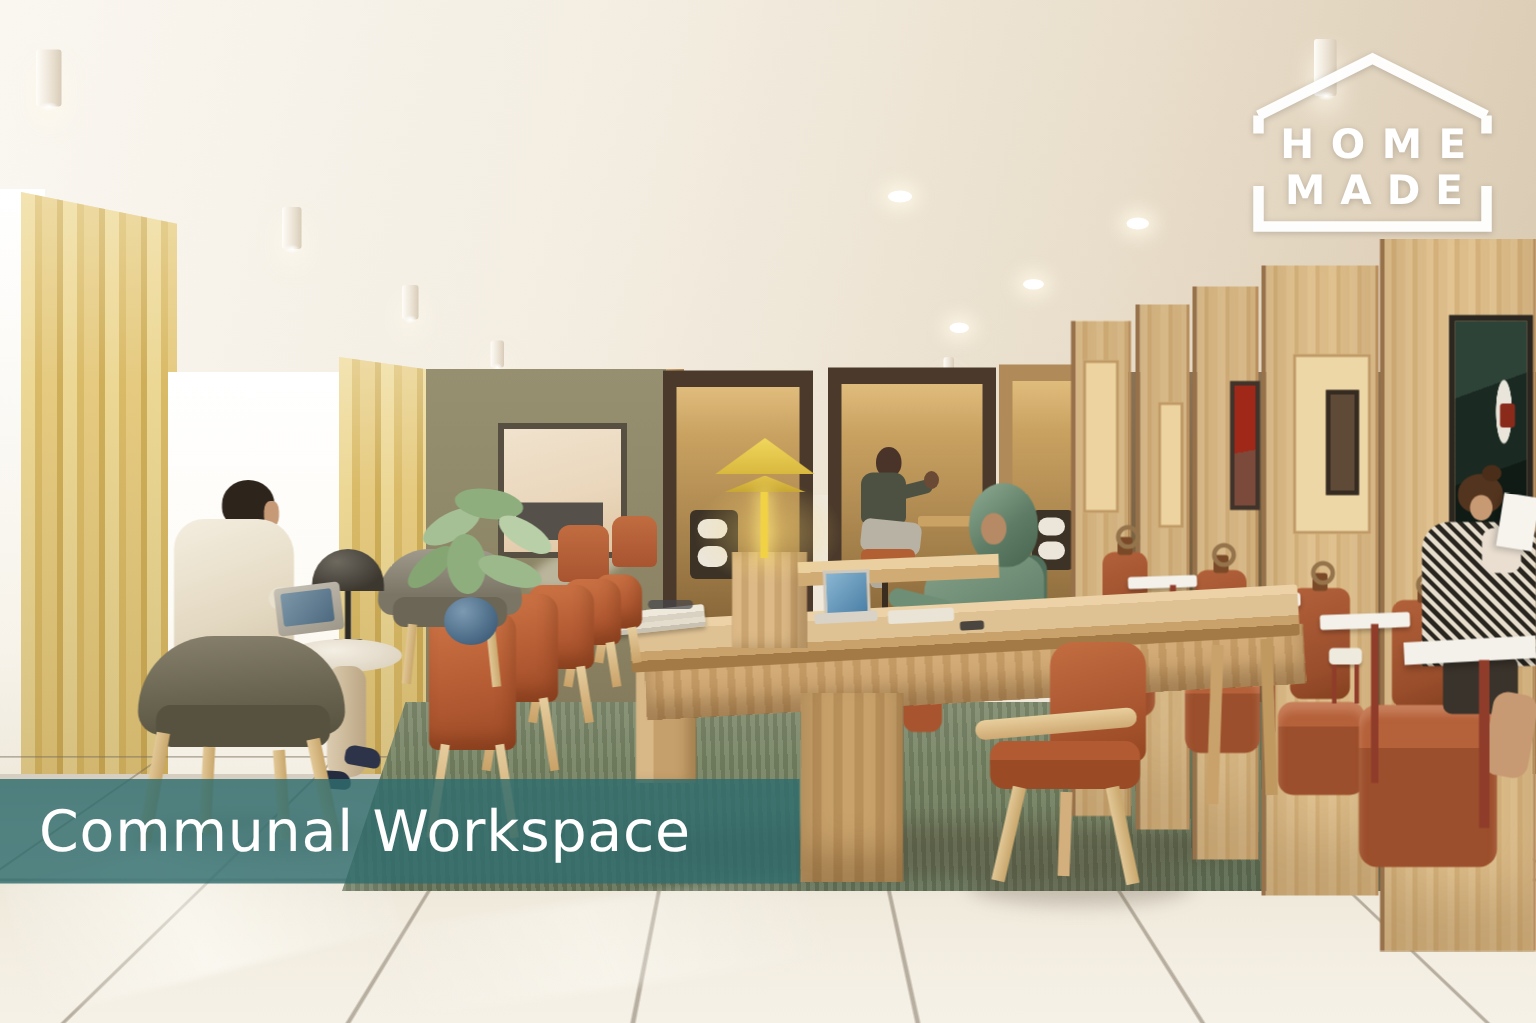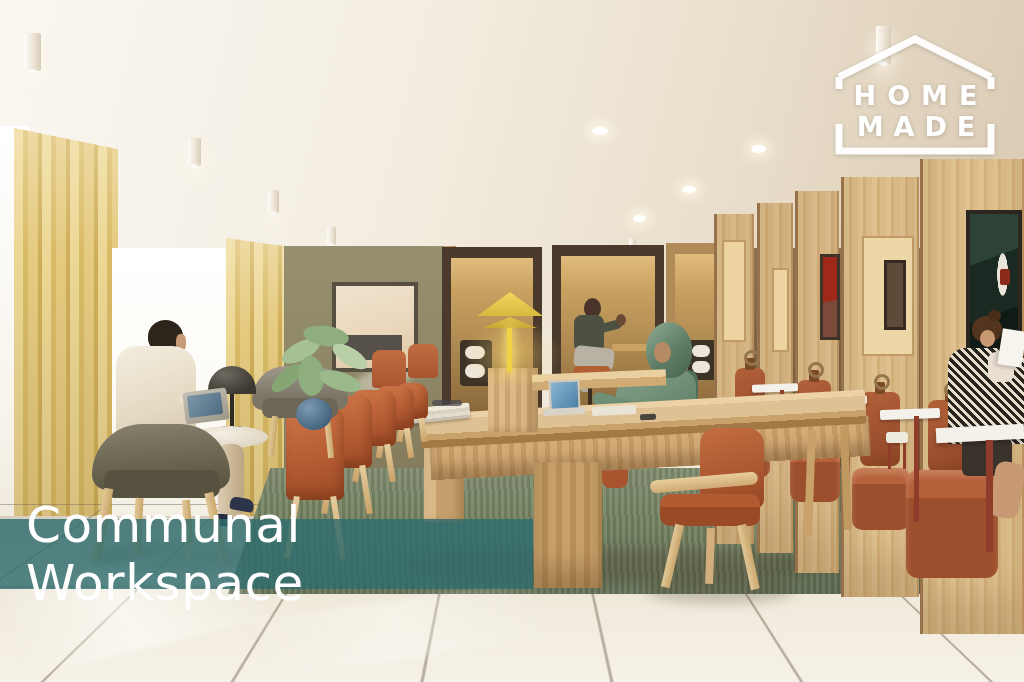--- a/index.html
+++ b/index.html
@@ -191,21 +191,21 @@
 .rcl1{left:668px;top:524px;width:9px;height:64px;transform:rotate(13deg)}
 .rcl2{left:744px;top:524px;width:9px;height:66px;transform:rotate(-12deg)}
 .rcl3{left:706px;top:528px;width:8px;height:56px;background:#d2af7c;transform:rotate(2deg)}
 
 
 .lp1{left:10px;top:560px;width:250px;height:90px;background:linear-gradient(75deg,rgba(255,255,250,0) 0%,rgba(255,255,250,.55) 45%,rgba(255,255,250,0) 100%);transform:rotate(-14deg);filter:blur(2px)}
 .lp2{left:250px;top:600px;width:300px;height:60px;background:linear-gradient(75deg,rgba(255,255,250,0),rgba(255,255,250,.35),rgba(255,255,250,0));transform:rotate(-8deg);filter:blur(3px)}
 
 
 .band{left:0;top:519px;width:533px;height:70px;background:rgba(47,109,110,.82);display:flex;align-items:center}
-.band span{position:static;margin-left:26px;font-size:50px;color:#fff;letter-spacing:.5px;font-family:"DejaVu Sans",sans-serif}
+.band span{position:static;margin-left:26px;font-size:38px;color:#fff;letter-spacing:.5px;font-family:"DejaVu Sans",sans-serif}
 .logo{position:absolute;left:830px;top:30px;width:170px;height:130px;filter:drop-shadow(0 1px 2px rgba(0,0,0,.18))}
 </style>
 </head>
 <body>
 
 <div class="stage">
   <div class="ceil"></div>
   <i class="cyl cy1"></i>
   <i class="cyl cy2"></i>
   <i class="cyl cy3"></i>

